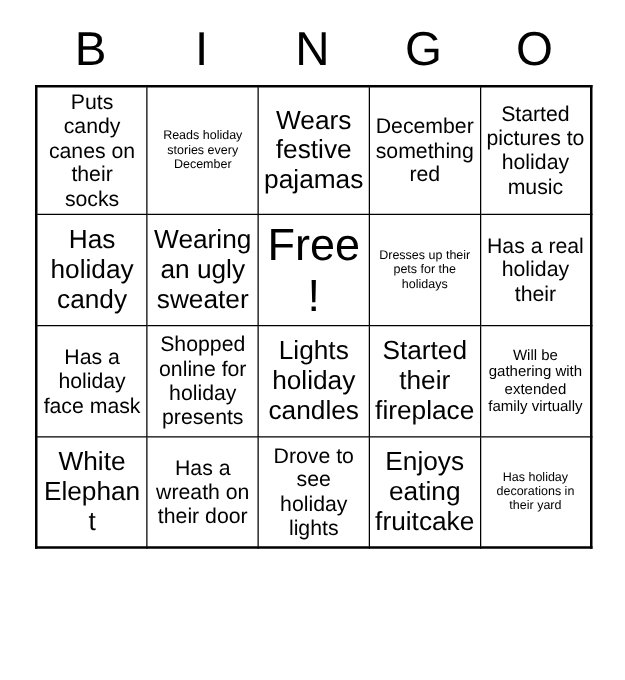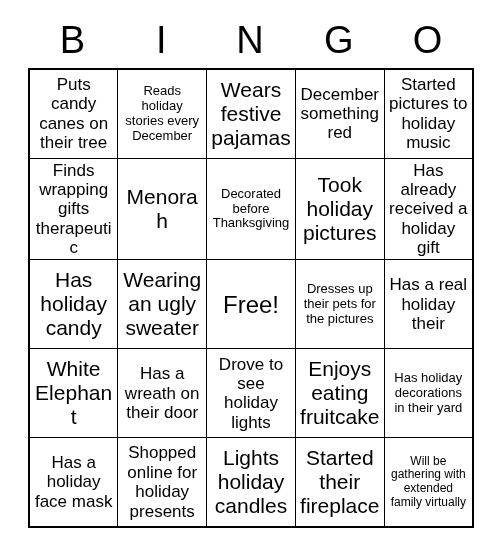--- a/index.html
+++ b/index.html
@@ -55,72 +55,65 @@
     vertical-align: middle;
     padding: 2px 4px;
     box-sizing: border-box;
     color: #000000;
     line-height: 1.14;
     word-wrap: break-word;
     overflow: hidden;
   }
 
   
-  .fs-xl { font-size: 24px; line-height: 1.1; }
+  .fs-xl { font-size: 36px; line-height: 1.1; }
   .fs-lg { font-size: 21px; line-height: 1.15; }
   .fs-md { font-size: 17px; line-height: 1.18; }
-  .fs-sm { font-size: 13px; line-height: 1.2; }
+  .fs-sm { font-size: 10px; line-height: 1.2; }
   .fs-xs { font-size: 12px; line-height: 1.22; }
 </style>
 </head>
 <body>
 
 <div id="card">
 
   <div id="header-row">
     <div class="header-cell">B</div>
     <div class="header-cell">I</div>
     <div class="header-cell">N</div>
     <div class="header-cell">G</div>
     <div class="header-cell">O</div>
   </div>
 
   <table id="bingo-grid">
     <tbody>
       <tr>
-        <td class="fs-md">Puts candy canes on their tree</td>
+        <td class="fs-md">Puts candy canes on their socks</td>
         <td class="fs-sm">Reads holiday stories every December</td>
         <td class="fs-lg">Wears festive pajamas</td>
         <td class="fs-md">December something red</td>
         <td class="fs-md">Started pictures to holiday music</td>
       </tr>
       <tr>
-        <td class="fs-md">Finds wrapping gifts therapeutic</td>
-        <td class="fs-lg">Menorah</td>
-        <td class="fs-sm">Decorated before Thanksgiving</td>
-        <td class="fs-lg">Took holiday pictures</td>
-        <td class="fs-md">Has already received a holiday gift</td>
-      </tr>
-      <tr>
         <td class="fs-lg">Has holiday candy</td>
         <td class="fs-lg">Wearing an ugly sweater</td>
         <td class="fs-xl">Free!</td>
-        <td class="fs-sm">Dresses up their pets for the pictures</td>
+        <td class="fs-sm">Dresses up their pets for the holidays</td>
         <td class="fs-md">Has a real holiday their</td>
+      </tr>
+      <tr>
+        <td class="fs-md">Has a holiday face mask</td>
+        <td class="fs-md">Shopped online for holiday presents</td>
+        <td class="fs-lg">Lights holiday candles</td>
+        <td class="fs-lg">Started their fireplace</td>
+        <td class="fs-xs">Will be gathering with extended family virtually</td>
       </tr>
       <tr>
         <td class="fs-lg">White Elephant</td>
         <td class="fs-md">Has a wreath on their door</td>
         <td class="fs-md">Drove to see holiday lights</td>
         <td class="fs-lg">Enjoys eating fruitcake</td>
         <td class="fs-sm">Has holiday decorations in their yard</td>
       </tr>
-      <tr>
-        <td class="fs-md">Has a holiday face mask</td>
-        <td class="fs-md">Shopped online for holiday presents</td>
-        <td class="fs-lg">Lights holiday candles</td>
-        <td class="fs-lg">Started their fireplace</td>
-        <td class="fs-xs">Will be gathering with extended family virtually</td>
-      </tr>
     </tbody>
   </table>
 
 </div>
 
 </body></html>

